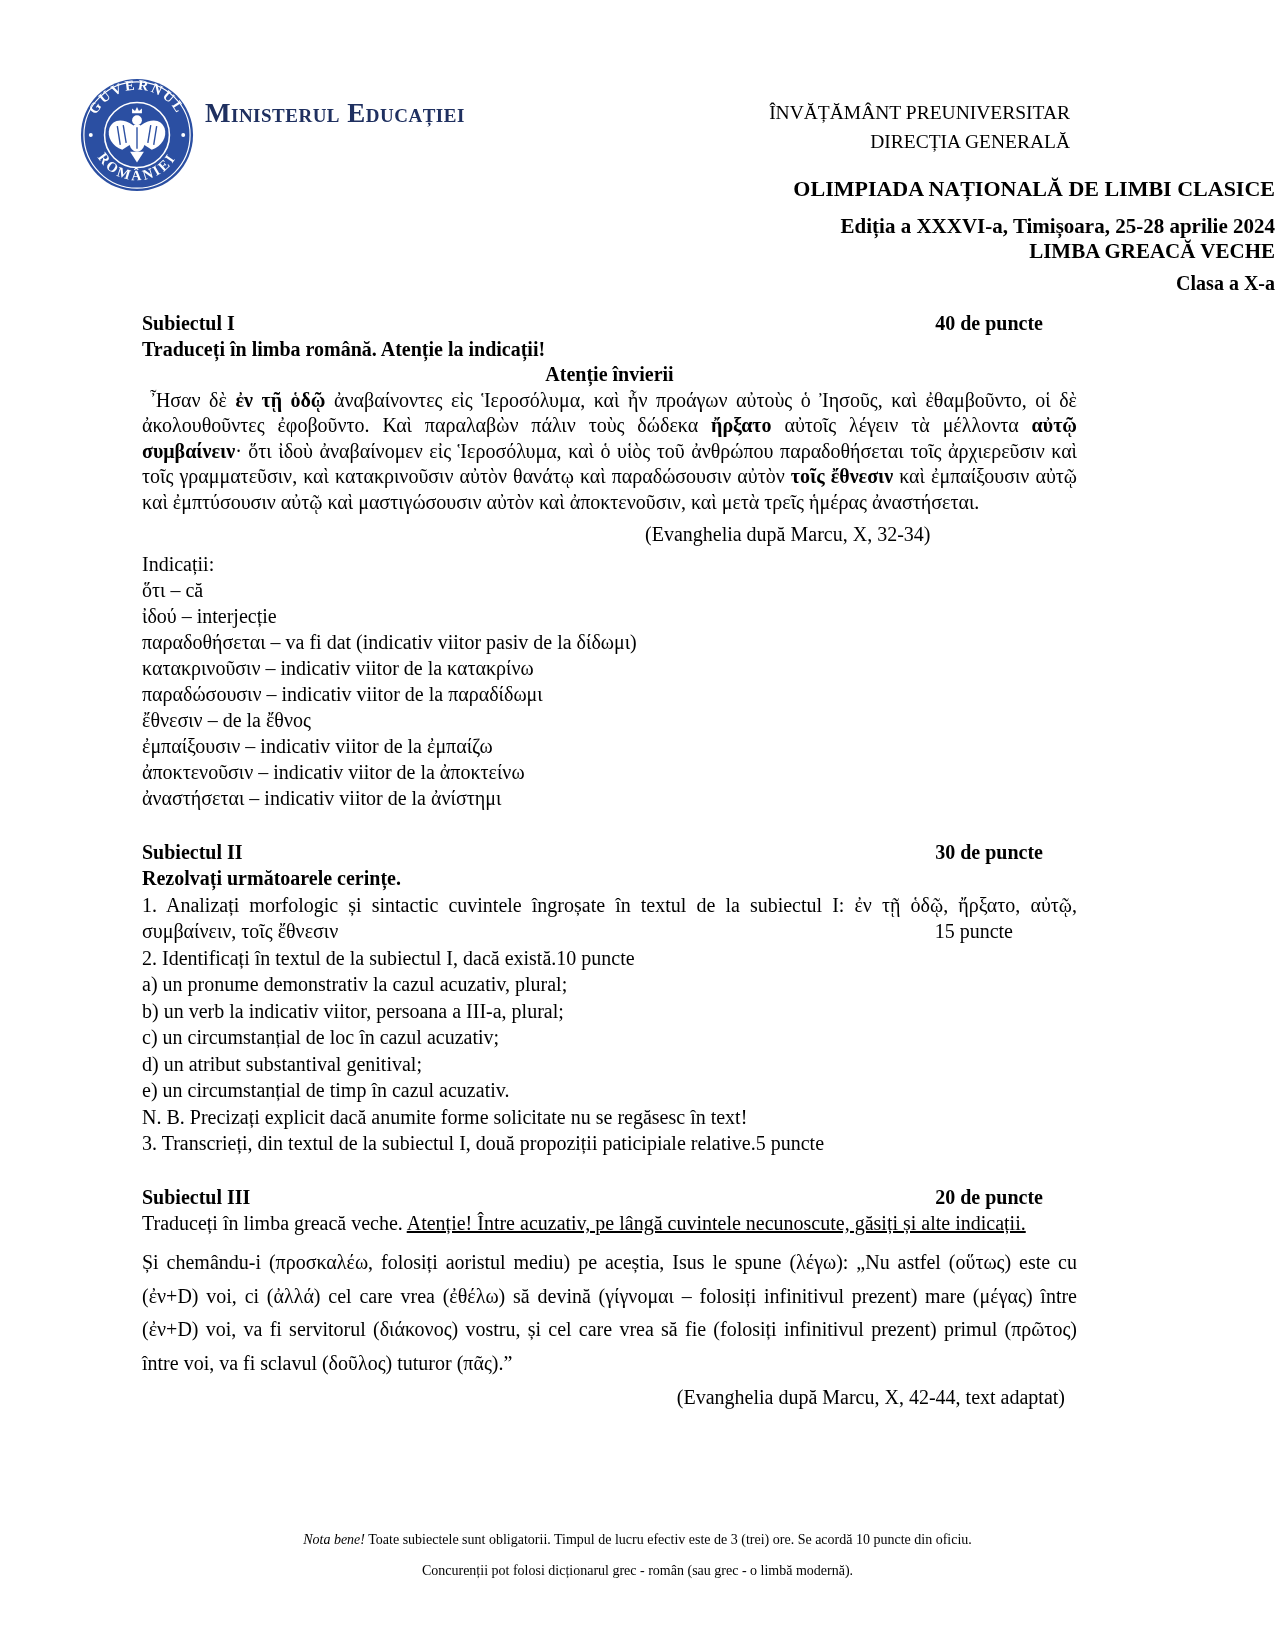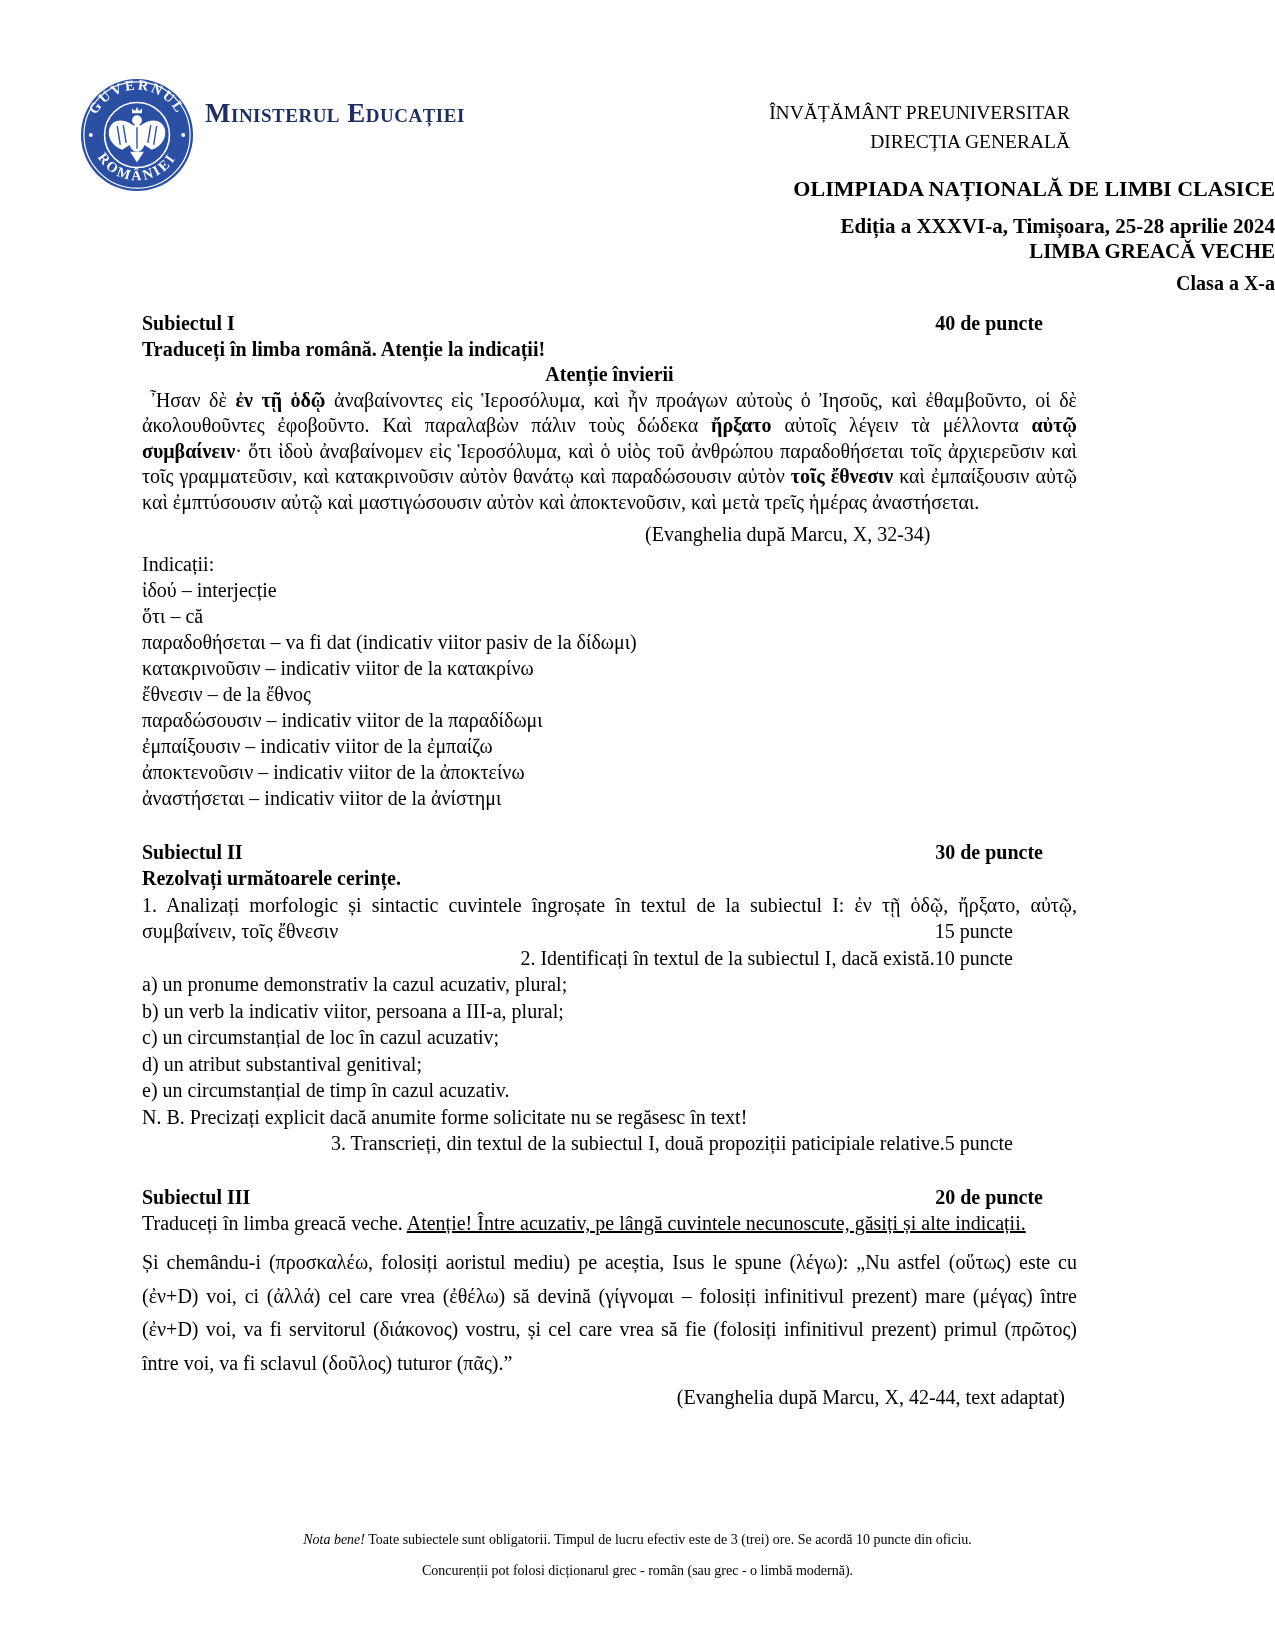--- a/index.html
+++ b/index.html
@@ -42,21 +42,21 @@
   .u { text-decoration:underline; }
 
   .citation-1 { margin:7px 0 3px 503px; white-space:nowrap; line-height:25.5px; }
   .indications-label { line-height:26px; margin-top:2px; }
   .indications div { line-height:26px; }
 
   .sec2 { margin-top:28px; }
   .row-lh { line-height:26.5px; }
   .item-wrap { position:relative; text-align:justify; line-height:26.5px; }
   .item-wrap .pts-abs { position:absolute; right:64px; bottom:0; }
-  .item-row { display:flex; justify-content:flex-end; line-height:26.5px; }
+  .item-row { display:flex; justify-content:flex-start; line-height:26.5px; }
   .item-row .pts { padding-right:64px; }
 
   .sec3 { margin-top:27px; }
   .s3-instruction { text-align:justify; line-height:26px; }
   .s3-text { text-align:justify; line-height:33.5px; margin-top:10px; }
   .citation-2 { text-align:right; padding-right:12px; line-height:26px; margin-top:4px; }
 
   
   .footer {
     position:absolute; top:1524px; left:0; width:100%;
@@ -126,26 +126,26 @@
     </div>
     <div class="instruction-bold">Traduceți în limba română. Atenție la indicații!</div>
     <div class="text-title">Atenție învierii</div>
 
     <div class="greek-par"><span>Ἦσαν δὲ </span><span class="b">ἐν τῇ ὁδῷ</span><span> ἀναβαίνοντες εἰς Ἱεροσόλυμα, καὶ ἦν προάγων αὐτοὺς ὁ Ἰησοῦς, καὶ ἐθαμβοῦντο, οἱ δὲ ἀκολουθοῦντες ἐφοβοῦντο. Καὶ παραλαβὼν πάλιν τοὺς δώδεκα </span><span class="b">ἤρξατο</span><span> αὐτοῖς λέγειν τὰ μέλλοντα </span><span class="b">αὐτῷ συμβαίνειν</span><span>· ὅτι ἰδοὺ ἀναβαίνομεν εἰς Ἱεροσόλυμα, καὶ ὁ υἱὸς τοῦ ἀνθρώπου παραδοθήσεται τοῖς ἀρχιερεῦσιν καὶ τοῖς γραμματεῦσιν, καὶ κατακρινοῦσιν αὐτὸν θανάτῳ καὶ παραδώσουσιν αὐτὸν </span><span class="b">τοῖς ἔθνεσιν</span><span> καὶ ἐμπαίξουσιν αὐτῷ καὶ ἐμπτύσουσιν αὐτῷ καὶ μαστιγώσουσιν αὐτὸν καὶ ἀποκτενοῦσιν, καὶ μετὰ τρεῖς ἡμέρας ἀναστήσεται.</span></div>
 
     <div class="citation-1">(Evanghelia după Marcu, X, 32-34)</div>
 
     <div class="indications-label">Indicații:</div>
     <div class="indications">
+      <div>ὅτι – că</div>
       <div>ἰδού – interjecție</div>
-      <div>ὅτι – că</div>
       <div>παραδοθήσεται – va fi dat (indicativ viitor pasiv de la δίδωμι)</div>
       <div>κατακρινοῦσιν – indicativ viitor de la κατακρίνω</div>
+      <div>παραδώσουσιν – indicativ viitor de la παραδίδωμι</div>
       <div>ἔθνεσιν – de la ἔθνος</div>
-      <div>παραδώσουσιν – indicativ viitor de la παραδίδωμι</div>
       <div>ἐμπαίξουσιν – indicativ viitor de la ἐμπαίζω</div>
       <div>ἀποκτενοῦσιν – indicativ viitor de la ἀποκτείνω</div>
       <div>ἀναστήσεται – indicativ viitor de la ἀνίστημι</div>
     </div>
 
     <div class="sec2">
       <div class="subject-head row-lh">
         <span>Subiectul II</span>
         <span class="pts">30 de puncte</span>
       </div>

